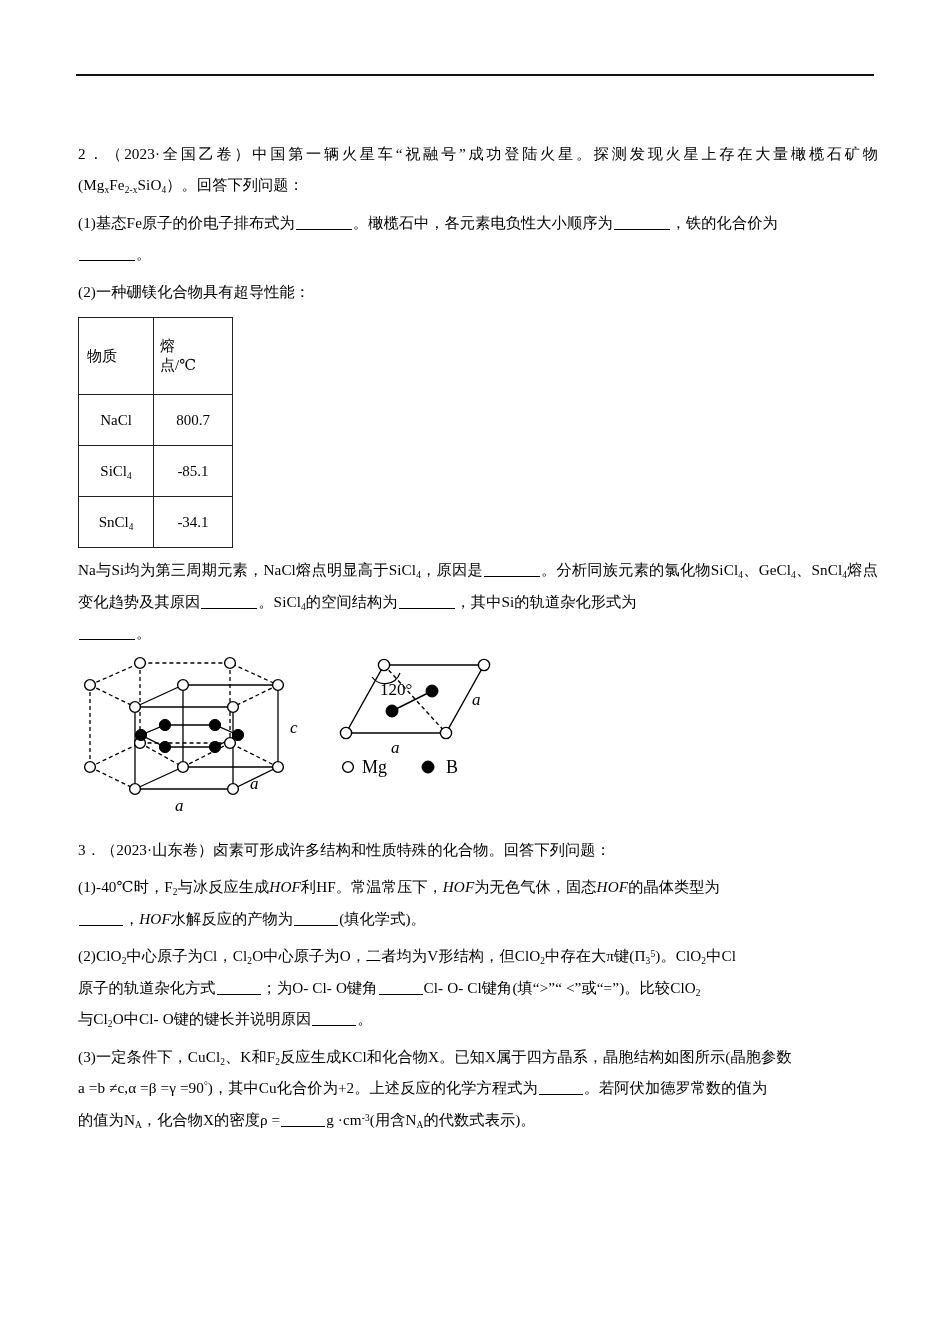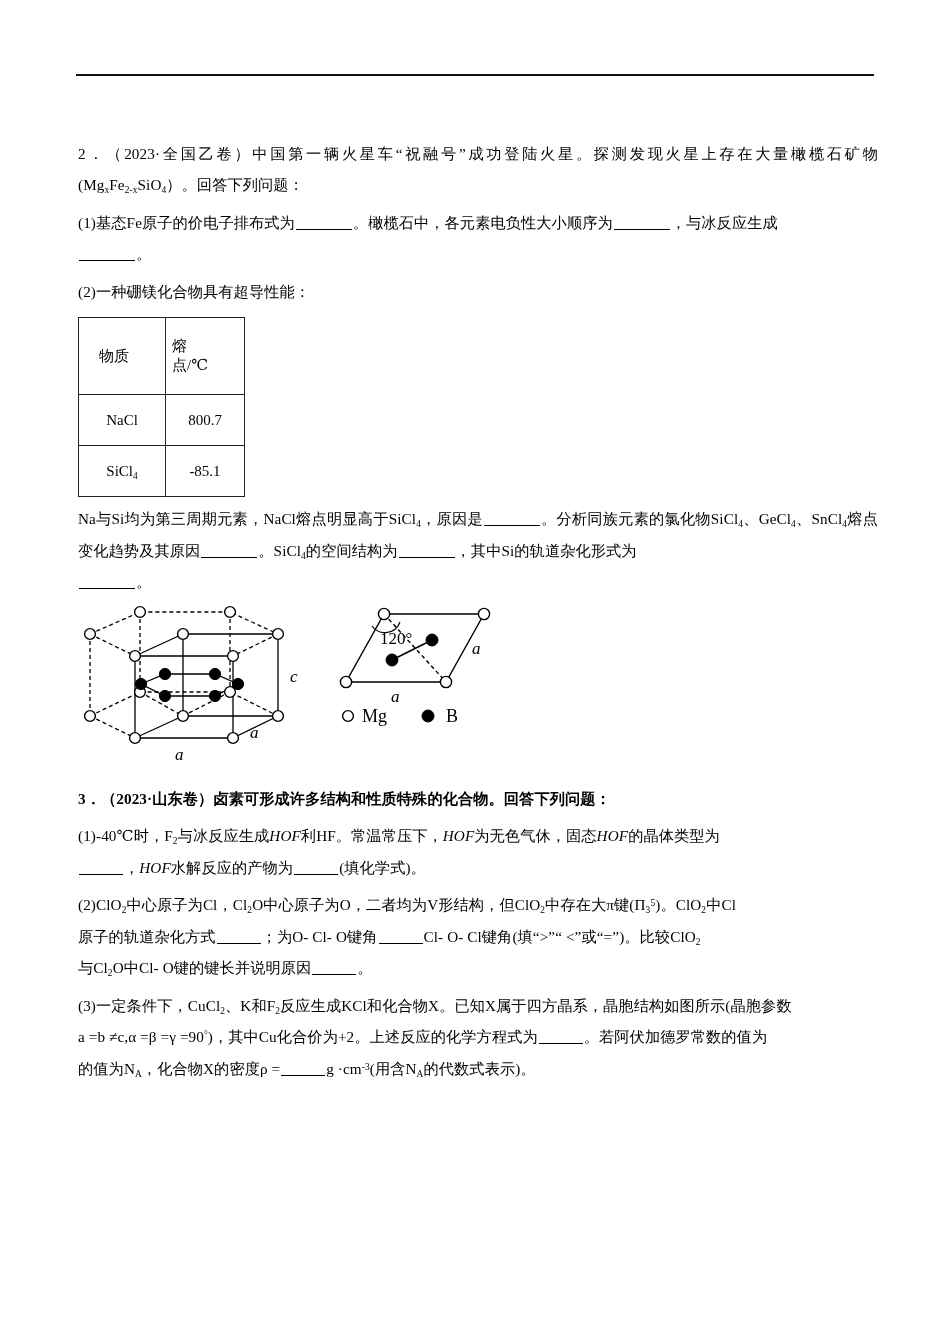--- a/index.html
+++ b/index.html
@@ -72,21 +72,21 @@
   }
   table.mp-table td, table.mp-table th {
     border: 1.3px solid #222;
     text-align: center;
     vertical-align: middle;
     padding: 2px 4px;
     font-weight: normal;
   }
   table.mp-table .c1 { width: 62px; }
   table.mp-table .c2 { width: 68px; }
-  table.mp-table tr.head td { height: 72px; text-align: left; padding-left: 20px; }
+  table.mp-table tr.head td { height: 72px; text-align: left; padding-left: 8px; }
   table.mp-table tr.body td { height: 46px; }
   .head-sub { text-align: left; padding-left: 6px !important; }
 
   
   .figure-row {
     position: relative;
     height: 165px;
     margin: 6px 0 2px 0;
   }
   svg.fig { display:block; }
@@ -98,21 +98,21 @@
 
   <div class="header-rule"></div>
 
   <div class="content">
 
     <p class="para">
       <span>2．</span><span>（2023·全国乙卷）</span><span>中国第一辆火星车“祝融号”成功登陆火星。探测发现火星上存在大量橄榄石矿物(</span><span class="chem"><span>Mg</span><sub>x</sub><span>Fe</span><sub>2-x</sub><span>SiO</span><sub>4</sub></span><span>）。回答下列问题：</span>
     </p>
 
     <p class="para">
-      <span>(1)</span><span>基态</span><span class="chem">Fe</span><span>原子的价电子排布式为</span><span class="blank w6"></span><span>。橄榄石中，各元素电负性大小顺序为</span><span class="blank w6"></span><span>，与冰反应生成</span><br><span class="blank w6"></span><span>。</span>
+      <span>(1)</span><span>基态</span><span class="chem">Fe</span><span>原子的价电子排布式为</span><span class="blank w6"></span><span>。橄榄石中，各元素电负性大小顺序为</span><span class="blank w6"></span><span>，铁的化合价为</span><br><span class="blank w6"></span><span>。</span>
     </p>
 
     <p class="para">
       <span>(2)</span><span>一种硼镁化合物具有超导性能：</span>
     </p>
 
     <div class="mp-table-wrap">
       <table class="mp-table">
         <tbody>
           <tr class="head">
@@ -121,20 +121,24 @@
               <span>熔</span><br><span>点/℃</span>
             </td>
           </tr>
           <tr class="body">
             <td class="c1 chem"><span>NaCl</span><sub></sub></td>
             <td class="c2">800.7</td>
           </tr>
           <tr class="body">
             <td class="c1 chem"><span>SiCl</span><sub>4</sub></td>
             <td class="c2">-85.1</td>
+          </tr>
+          <tr class="body">
+            <td class="c1 chem"><span>SnCl</span><sub>4</sub></td>
+            <td class="c2">-34.1</td>
           </tr>
         </tbody>
       </table>
     </div>
 
     <p class="para">
       <span class="chem">Na</span><span>与</span><span class="chem">Si</span><span>均为第三周期元素，</span><span class="chem">NaCl</span><span>熔点明显高于</span><span class="chem"><span>SiCl</span><sub>4</sub></span><span>，原因是</span><span class="blank w6"></span><span>。分析同族元素的氯化物</span><span class="chem"><span>SiCl</span><sub>4</sub></span><span>、</span><span class="chem"><span>GeCl</span><sub>4</sub></span><span>、</span><span class="chem"><span>SnCl</span><sub>4</sub></span><span>熔点变化趋势及其原因</span><span class="blank w6"></span><span>。</span><span class="chem"><span>SiCl</span><sub>4</sub></span><span>的空间结构为</span><span class="blank w6"></span><span>，其中</span><span class="chem">Si</span><span>的轨道杂化形式为</span><br><span class="blank w6"></span><span>。</span>
     </p>
 
 
@@ -235,21 +239,21 @@
           <g>
             <circle cx="12" cy="112" r="5.4" fill="#ffffff" stroke="#000" stroke-width="1.4"></circle>
             <text id="lbl-lg-mg" x="26" y="118" font-size="18" font-family="Liberation Serif, serif" fill="#000">Mg</text>
             <circle cx="92" cy="112" r="6" fill="#000" stroke="#000" stroke-width="1"></circle>
             <text id="lbl-lg-b" x="110" y="118" font-size="18" font-family="Liberation Serif, serif" fill="#000">B</text>
           </g>
         </g>
       </svg>
     </div>
 
-    <p class="para" style="margin-top:14px;font-weight:bold;">
+    <p class="para" style="margin-top:14px;">
       <span>3．</span><span>（2023·山东卷）</span><span>卤素可形成许多结构和性质特殊的化合物。回答下列问题：</span>
     </p>
 
     <p class="para">
       <span>(1)</span><span>-40℃时，</span><span class="chem"><span>F</span><sub>2</sub></span><span>与冰反应生成</span><span class="it chem">HOF</span><span>利</span><span class="chem">HF</span><span>。常温常压下，</span><span class="it chem">HOF</span><span>为无色气休，固态</span><span class="it chem">HOF</span><span>的晶体类型为</span><br><span class="blank w5"></span><span>，</span><span class="it chem">HOF</span><span>水解反应的产物为</span><span class="blank w5"></span><span>(填化学式)。</span>
     </p>
 
     <p class="para">
       <span>(2)</span><span class="chem"><span>ClO</span><sub>2</sub></span><span>中心原子为</span><span class="chem">Cl</span><span>，</span><span class="chem"><span>Cl</span><sub>2</sub>O</span><span>中心原子为</span><span class="chem">O</span><span>，二者均为</span><span class="chem">V</span><span>形结构，但</span><span class="chem"><span>ClO</span><sub>2</sub></span><span>中存在大</span><span>π</span><span>键</span><span class="chem">(<span>Π</span><sub>3</sub><sup>5</sup>)</span><span>。</span><span class="chem"><span>ClO</span><sub>2</sub></span><span>中</span><span class="chem">Cl</span><br><span>原子的轨道杂化方式</span><span class="blank w5"></span><span>；为</span><span class="chem">O- Cl- O</span><span>键角</span><span class="blank w5"></span><span class="chem">Cl- O- Cl</span><span>键角(填</span><span>“&gt;”</span><span>“ &lt;”</span><span>或</span><span>“=”</span><span>)。比较</span><span class="chem"><span>ClO</span><sub>2</sub></span><br><span>与</span><span class="chem"><span>Cl</span><sub>2</sub>O</span><span>中</span><span class="chem">Cl- O</span><span>键的键长并说明原因</span><span class="blank w5"></span><span>。</span>
     </p>

